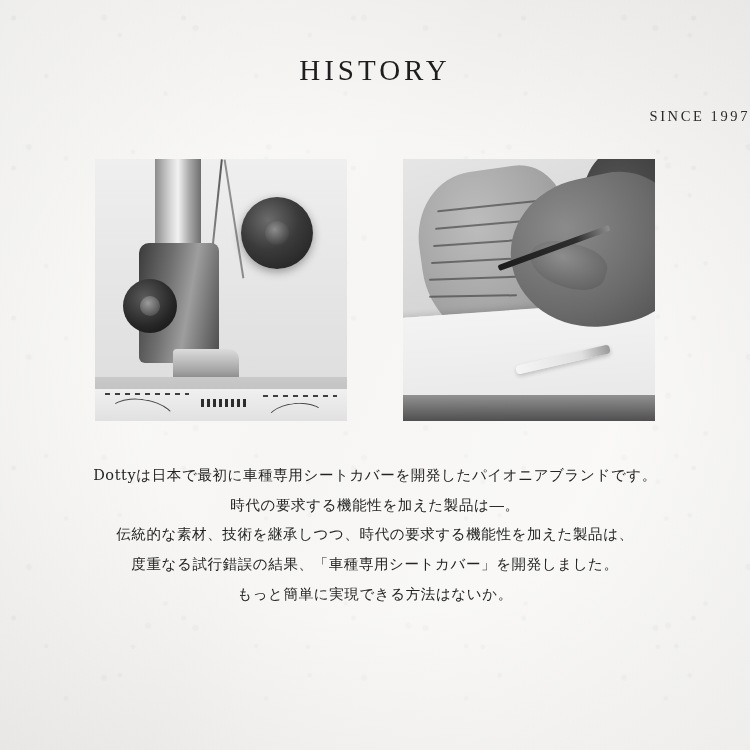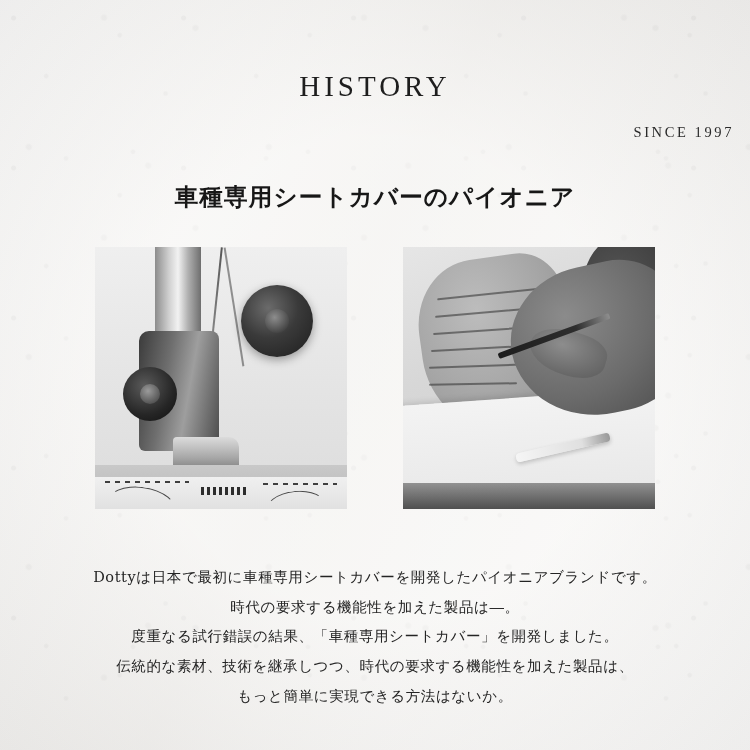--- a/index.html
+++ b/index.html
@@ -41,21 +41,21 @@
     inset: 0;
     background:
       radial-gradient(ellipse at center, rgba(255,255,255,0.35) 45%, rgba(0,0,0,0.05) 100%);
     pointer-events: none;
   }
   .content {
     position: relative;
     width: 750px;
     height: 576px;
     box-sizing: border-box;
-    padding: 16px;
+    padding: 0;
   }
   .title {
     text-align: center;
     margin: 0;
     padding-top: 54px;
     font-family: "Liberation Serif", serif;
     font-size: 29px;
     letter-spacing: 4px;
     font-weight: 400;
     color: #1e1e1e;
@@ -260,21 +260,21 @@
     border-radius: 4px;
     box-shadow: 0 2px 4px rgba(0,0,0,0.2);
   }
   .sk-bottomdark {
     position: absolute;
     left: 0; top: 236px;
     width: 252px; height: 26px;
     background: linear-gradient(180deg, rgba(60,58,55,0.5), rgba(30,29,27,0.75));
   }
   .body-copy {
-    margin: 14px;
+    margin: 0;
     padding-top: 40px;
     text-align: center;
     font-family: "DejaVu Serif", serif;
     font-size: 14.5px;
     line-height: 2.05;
     color: #242424;
     letter-spacing: 0.6px;
   }
   .body-copy p {
     margin: 0;
@@ -283,21 +283,20 @@
 </head>
 <body>
 
 <div class="page"></div>
 <div class="vignette"></div>
 
 <div class="content">
 
   <h1 class="title">HISTORY</h1>
   <div class="subtitle">SINCE 1997</div>
-  <h2 class="headline">車種専用シートカバーのパイオニア</h2>
 
   <div class="photos">
 
     <div class="photo">
       <div class="sewing">
         <div class="sew-needlebar"></div>
         <div class="sew-thread"></div>
         <div class="sew-thread2"></div>
         <div class="sew-dial"></div>
         <div class="sew-head"></div>
@@ -330,18 +329,18 @@
         <div class="sk-pencil-white"></div>
         <div class="sk-bottomdark"></div>
       </div>
     </div>
 
   </div>
 
   <div class="body-copy">
     <p>Dottyは日本で最初に車種専用シートカバーを開発したパイオニアブランドです。</p>
     <p>時代の要求する機能性を加えた製品は―。</p>
+    <p>伝統的な素材、技術を継承しつつ、時代の要求する機能性を加えた製品は、</p>
     <p>度重なる試行錯誤の結果、「車種専用シートカバー」を開発しました。</p>
-    <p>伝統的な素材、技術を継承しつつ、時代の要求する機能性を加えた製品は、</p>
     <p>もっと簡単に実現できる方法はないか。</p>
   </div>
 
 </div>
 
 </body></html>

